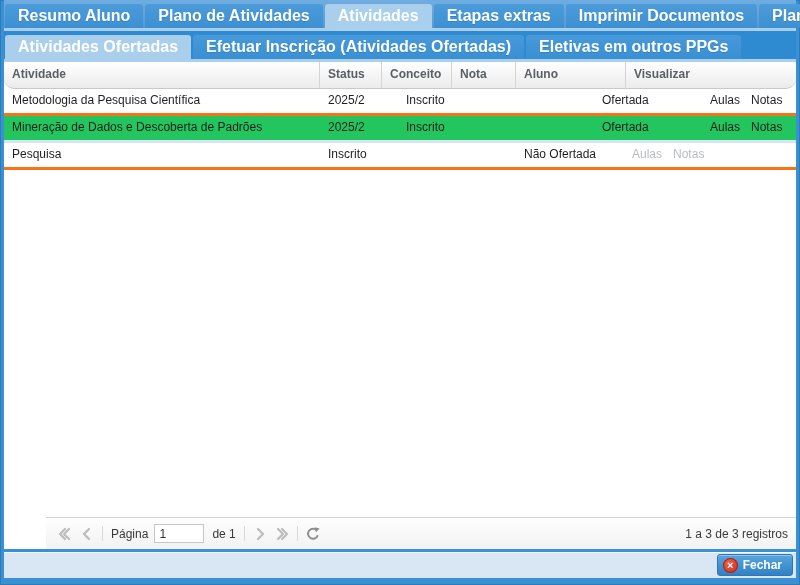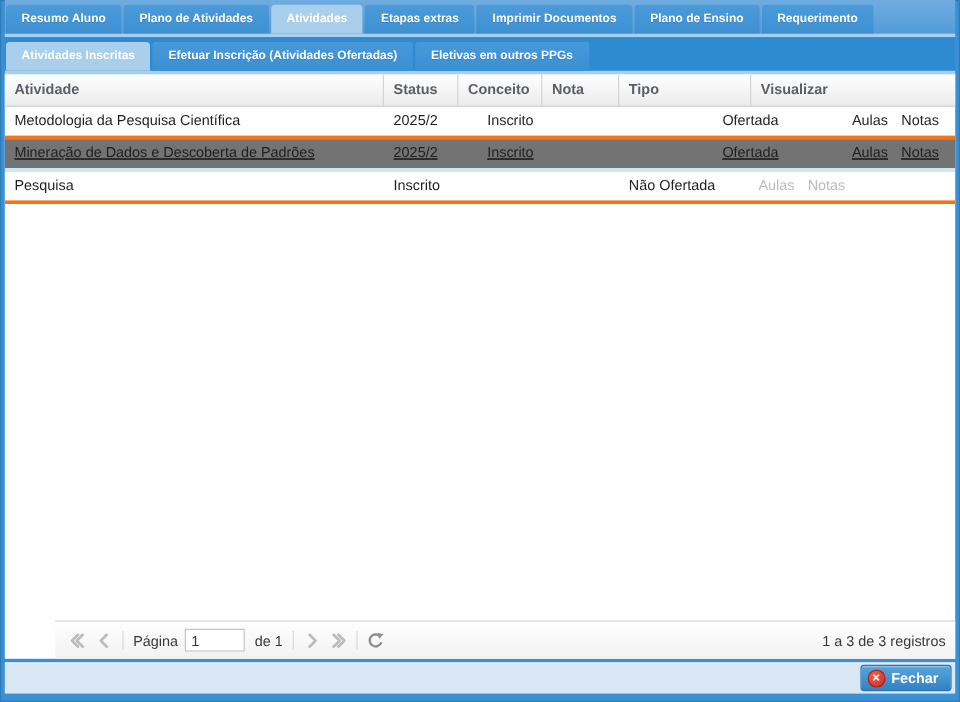--- a/index.html
+++ b/index.html
@@ -5,39 +5,39 @@
   html,body{margin:0;padding:0;background:#fff;}
   body{font-family:"Liberation Sans","DejaVu Sans",sans-serif;}
   .window{width:800px;height:585px;box-sizing:border-box;background:#3A90D3;
     padding:0 4px 7px 4px;display:flex;flex-direction:column;
     box-shadow:inset 0 0 0 1px #2d7cba;}
   
   .tabbar{display:flex;align-items:flex-end;gap:2px;border-bottom:3px solid #A9CFEC;
     box-sizing:border-box;height:31px;padding:4px 1px 0 1px;}
   .tabbar1{background:linear-gradient(#6FACE0,#539CD8);}
   .tabbar2{background:#2E8BD1;}
-  .tab{border-radius:3px 3px 0 0;color:#fff;font-weight:bold;font-size:10px;
+  .tab{border-radius:3px 3px 0 0;color:#fff;font-weight:bold;font-size:16px;
     padding:0 13px;cursor:pointer;white-space:nowrap;line-height:24px;height:24px;
     text-shadow:0 1px 0 rgba(0,0,0,0.12);}
   .tabbar1 .tab{background:linear-gradient(#4C9BD9,#3C90D2);}
   .tabbar2 .tab{background:linear-gradient(#4899D9,#3890D3);}
   .tabbar .tab.active{background:#A9CFEC;text-shadow:none;}
   
   .grid{flex:1;display:flex;flex-direction:column;background:#fff;min-height:0;}
   .grid-header{display:flex;height:26px;background:linear-gradient(#ffffff,#ebebeb);
-    border-bottom:1px solid #c9c9c9;flex:0 0 auto;}
+    border-bottom:1px solid #c9c9c9;flex:0 0 auto;border-radius:10px;}
   .hcell{box-sizing:border-box;font-size:12px;font-weight:bold;color:#5a5f66;
     line-height:25px;padding-left:8px;border-right:1px solid #d4d4d4;
     white-space:nowrap;overflow:hidden;cursor:pointer;}
   .hcell:last-child{border-right:none;}
   .c0{width:316px;}.c1{width:78px;}.c2{width:62px;}.c3{width:70px;}
   .c4{width:64px;}.c5{width:110px;}.c6{flex:1;}
   .grid-body{flex:1;overflow:hidden;}
   .row{display:flex;height:24px;background:#fff;border-bottom:3px solid #f97316;cursor:pointer;}
-  .row.selected{background:#737373;border-bottom-color:#D4E6F6;text-decoration:underline;}
+  .row.selected{background:#22c55e;border-bottom-color:#D4E6F6;}
   .cell{box-sizing:border-box;font-size:12px;color:#1f1f1f;line-height:23px;
     padding-left:8px;white-space:nowrap;overflow:hidden;}
   .cell.c6{display:flex;gap:11px;padding-left:6px;}
   .link{color:#1f1f1f;cursor:pointer;}
   .link.disabled{color:#b9bcbf;cursor:default;}
   
   .paging{height:31px;flex:0 0 auto;border-top:1px solid #d4d4d4;
     background:linear-gradient(#fefefe,#f2f2f2);display:flex;align-items:center;
     padding:0 8px;font-size:12px;color:#383838;margin-left:42px;}
   .pbtn{width:22px;height:20px;display:flex;align-items:center;justify-content:center;}
@@ -70,32 +70,32 @@
       <div class="tab">Resumo Aluno</div>
       <div class="tab">Plano de Atividades</div>
       <div class="tab active">Atividades</div>
       <div class="tab">Etapas extras</div>
       <div class="tab">Imprimir Documentos</div>
       <div class="tab">Plano de Ensino</div>
       <div class="tab">Requerimento</div>
     </div>
 
   <div class="tabbar tabbar2" id="tabbar2">
-      <div class="tab active">Atividades Inscritas</div>
+      <div class="tab active">Atividades Ofertadas</div>
       <div class="tab">Efetuar Inscrição (Atividades Ofertadas)</div>
       <div class="tab">Eletivas em outros PPGs</div>
     </div>
 
   <div class="grid">
     <div class="grid-header" id="grid-header">
         <div class="hcell c0">Atividade</div>
         <div class="hcell c2">Status</div>
         <div class="hcell c3">Conceito</div>
         <div class="hcell c4">Nota</div>
-        <div class="hcell c5">Tipo</div>
+        <div class="hcell c5">Aluno</div>
         <div class="hcell c6">Visualizar</div>
       </div>
     <div class="grid-body" id="grid-body">
         <div class="row">
           <div class="cell c0">Metodologia da Pesquisa Científica</div>
           <div class="cell c1">2025/2</div>
           <div class="cell c2">Inscrito</div>
           <div class="cell c3"></div>
           <div class="cell c4"></div>
           <div class="cell c5">Ofertada</div>

